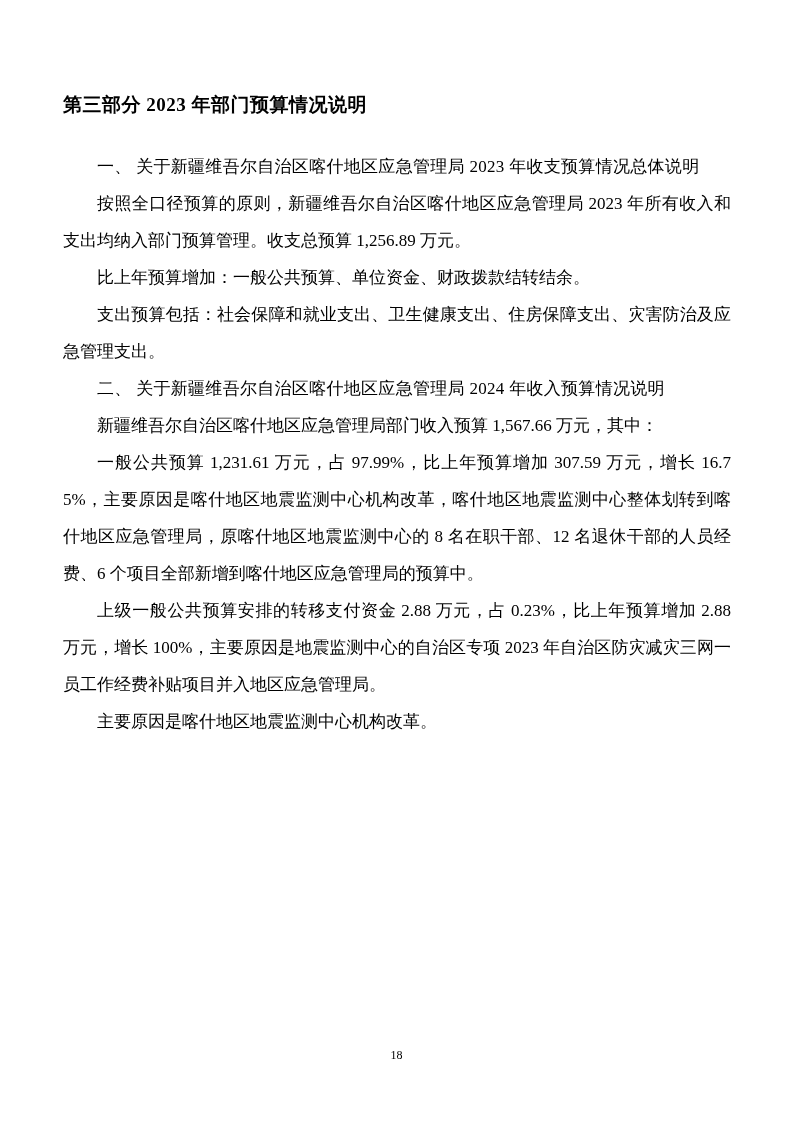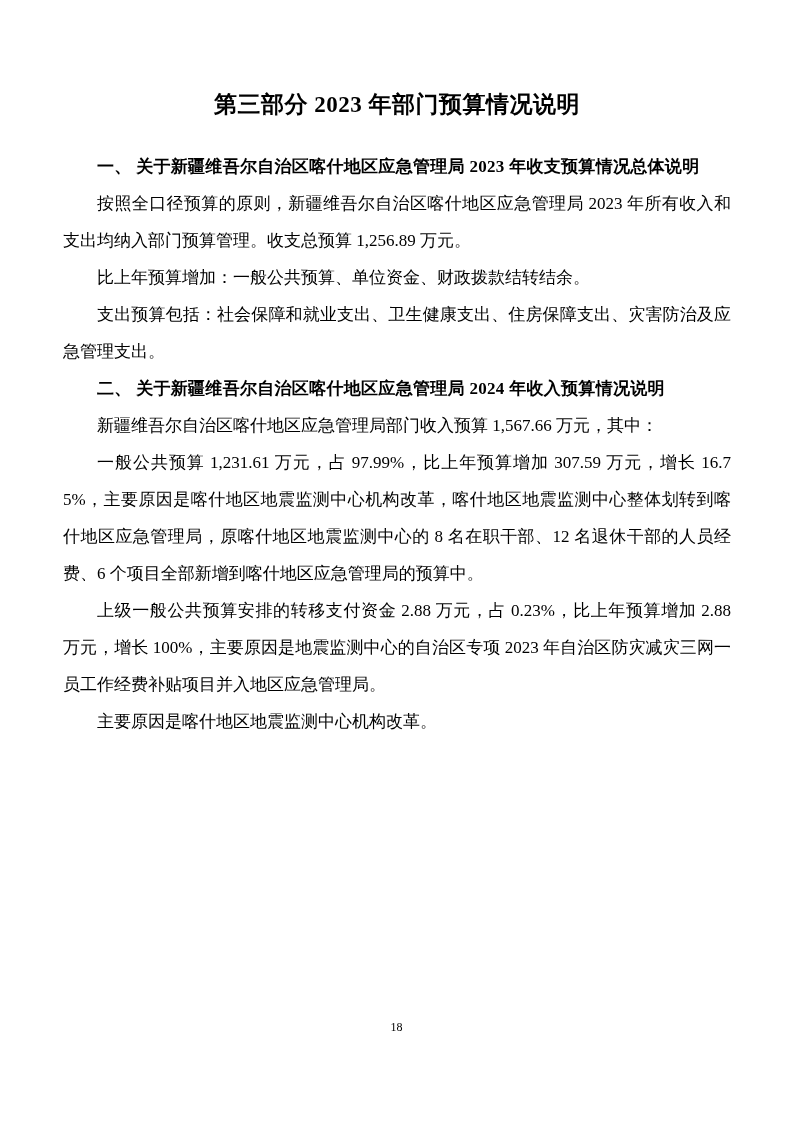--- a/index.html
+++ b/index.html
@@ -13,42 +13,41 @@
     height: 1122px;
     margin: 0 auto;
     background: #ffffff;
     overflow: hidden;
     font-family: "Liberation Serif", "DejaVu Serif", serif;
     color: #000000;
     box-sizing: border-box;
     padding: 86px 62px 0 63px;
   }
   .doc-title {
-    font-size: 23px;
+    font-size: 19px;
     font-weight: bold;
-    text-align: center;
     line-height: 37px;
     margin: 0 0 25px 0;
     letter-spacing: 0.5px;
   }
   .para {
     font-size: 17px;
     line-height: 37px;
     text-align: justify;
     text-indent: 2em;
     margin: 0;
     word-break: break-all;
   }
   .heading {
-    font-weight: bold;
+    font-weight: normal;
     letter-spacing: 0.3px;
   }
   .page-footer {
     position: absolute;
-    top: 1020px;
+    top: 1048px;
     left: 0;
     width: 100%;
     text-align: center;
     font-size: 12px;
     font-family: "Liberation Serif", "DejaVu Serif", serif;
     color: #000000;
   }
 </style>
 </head>
 <body>

